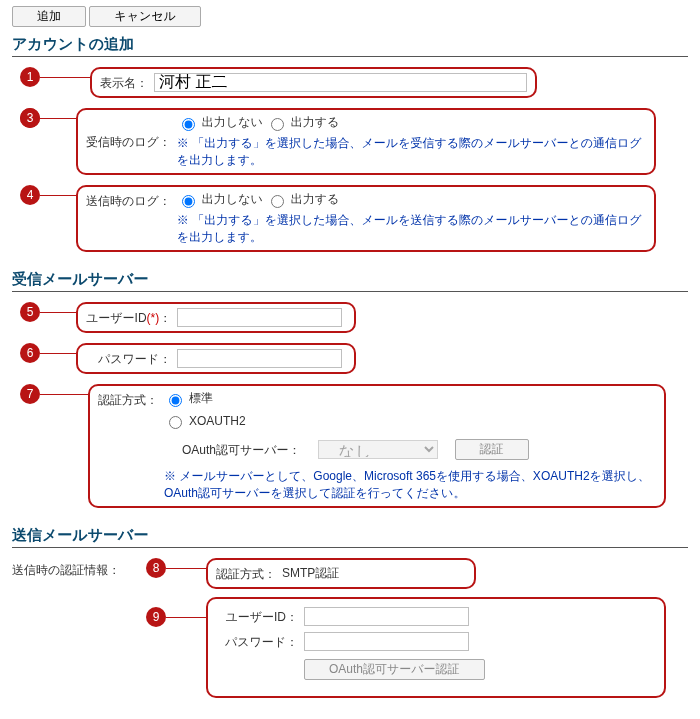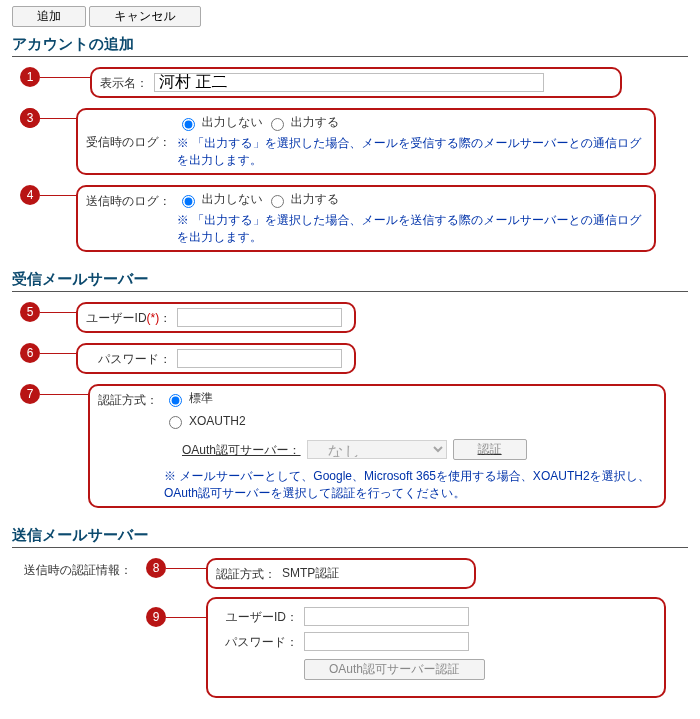--- a/index.html
+++ b/index.html
@@ -93,21 +93,21 @@
   </div>
 
   <div class="inner">
 
     <div class="section-title">アカウントの追加</div>
     <hr class="sep">
 
     <div class="row">
       <div class="badge">1</div>
       <div class="badge-line" style="width:50px;"></div>
-      <div class="field-box" style="margin-left:78px; width:532px; align-items:center;">
+      <div class="field-box" style="margin-left:78px; width:447px; align-items:center;">
         <span class="label">表示名：</span>
         <input type="text" class="inp-lg" value="河村 正二" style="">
       </div>
     </div>
 
     <div class="row">
       <div class="badge">2</div>
       <div class="badge-line" style="width:22px;"></div>
     </div>
 
@@ -175,37 +175,37 @@
         <span class="label">認証方式：</span>
         <div class="flex-col" style="width:100%;">
           <div class="radio-line mb2">
             <input type="radio" checked="" style="">
               <span>標準</span>
           </div>
           <div class="radio-line">
             <input type="radio" style="">
               <span>XOAUTH2</span>
           </div>
-          <div style="display:flex; align-items:center; gap:6px; margin:6px 0 4px 18px;text-decoration:underline;">
+          <div style="display:flex; align-items:center; gap:17px; margin:6px 0 4px 18px;">
             <span class="label">OAuth認可サーバー：</span>
-            <select disabled="" style="width:140px;padding-left:16px;">
+            <select disabled="" style="width:120px;padding-left:16px;">
               <option>なし</option>
             </select>
             <button disabled="" class="disabled">認証</button>
           </div>
           <div class="note">※ メールサーバーとして、Google、Microsoft 365を使用する場合、XOAUTH2を選択し、OAuth認可サーバーを選択して認証を行ってください。</div>
         </div>
       </div>
     </div>
 
     <div class="section-title" style="margin-top:18px;">送信メールサーバー</div>
     <hr class="sep">
 
     <div style="display:flex; align-items:flex-start; gap:4px; margin-top:10px;">
-      <span class="label" style="width:120px; text-align:right; padding-top:4px;">送信時の認証情報：</span>
+      <span class="label" style="width:120px; text-align:left; padding-top:4px;">送信時の認証情報：</span>
 
       <div style="flex:1; position:relative;">
 
         <div class="row" style="margin:0 0 8px 0;">
           <div class="badge" style="left:10px;">8</div>
           <div class="badge-line" style="left:30px; width:40px;"></div>
           <div class="field-box" style="margin-left:70px; width:270px; align-items:center;">
             <span class="label">認証方式：</span>
             <span>SMTP認証</span>
           </div>

